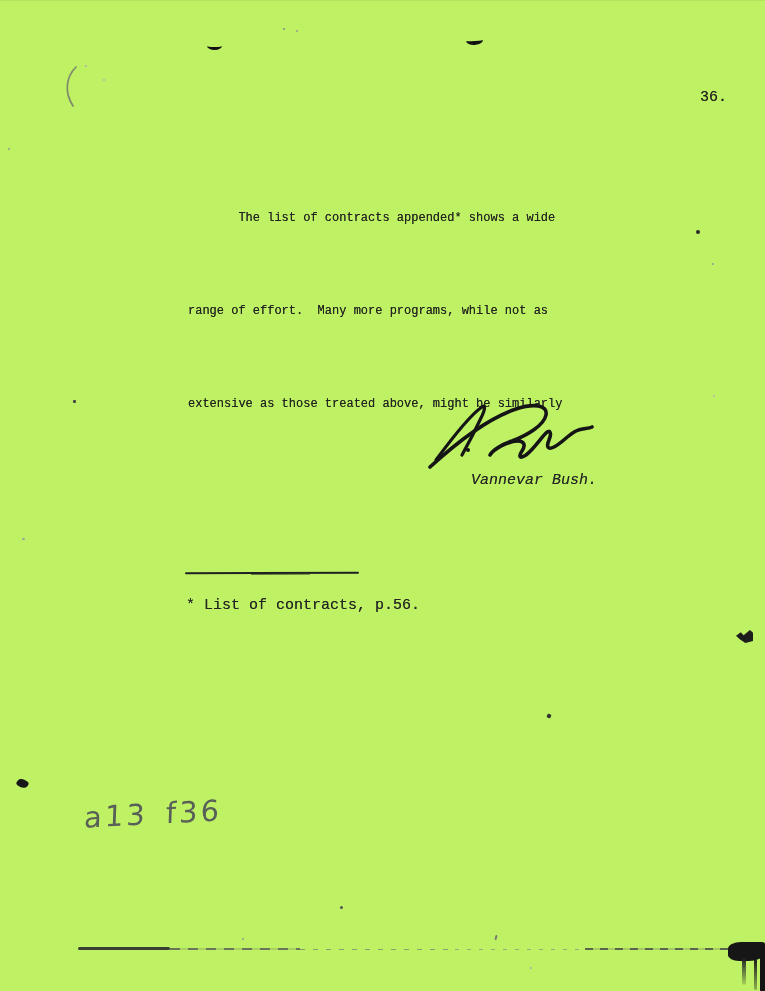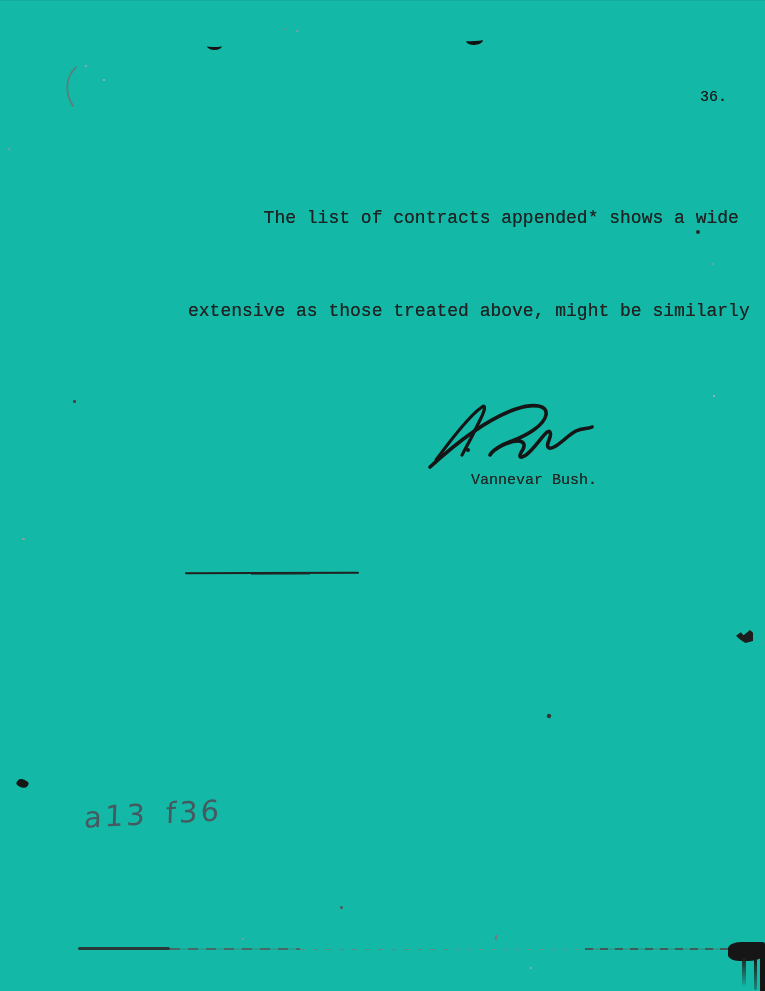--- a/index.html
+++ b/index.html
@@ -6,43 +6,44 @@
   body {
     width: 765px; height: 991px;
     background: #fcfcfa;
     overflow: hidden;
     position: relative;
     font-family: "Liberation Mono", "DejaVu Sans Mono", monospace;
     color: #242424;
   }
   .page {
     position: absolute; inset: 0;
-    background: #14b8a6;
+    background: #bef264;
     border-top: 1px solid rgba(0,0,0,0.06);
   }
   .page-number {
     position: absolute; left: 700px; top: 88px;
     font-size: 15px; color: #1d1d1d;
     text-shadow: 0 0 0.4px rgba(0,0,0,0.55);
   }
   .body-text {
     position: absolute; left: 188px; top: 140px;
-    font-size: 18px; line-height: 31px;
+    font-size: 12px; line-height: 31px;
     letter-spacing: 0px;
     white-space: pre;
     color: #222;
     text-shadow: 0 0 0.5px rgba(0,0,0,0.6);
   }
   .signature-svg {
     position: absolute; left: 424px; top: 396px;
   }
   .typed-name {
     position: absolute; left: 471px; top: 471px;
     font-size: 15px; color: #262626;
     text-shadow: 0 0 0.5px rgba(0,0,0,0.55);
+    font-style: italic;
   }
   .footnote-rule {
     position: absolute; left: 185px; top: 571px;
     width: 174px; height: 2px;
     background: #202020;
     transform: rotate(-0.2deg);
     border-radius: 1px;
   }
   .footnote-rule::after {
     content: ""; position: absolute; left: 38%; top: 2px;
@@ -89,34 +90,36 @@
 </style>
 </head>
 <body>
 
 <div class="page">
 
   <div class="page-number">36.</div>
 
   <div class="body-text">
     <div>       The list of contracts appended* shows a wide</div>
+    <div>range of effort.  Many more programs, while not as</div>
     <div>extensive as those treated above, might be similarly</div>
   </div>
 
   <svg class="signature-svg" width="172" height="74" viewBox="0 0 172 74">
     <g fill="none" stroke="#151515" stroke-linecap="round" stroke-linejoin="round">
       <path stroke-width="3.2" d="M12,63 C26,44 46,18 58,10 C62,7 61,13 57,21 C50,36 43,49 38,58"></path>
       <circle cx="44" cy="53" r="2" fill="#151515" stroke="none"></circle>
       <path stroke-width="3.6" d="M6,70 C30,48 62,22 92,12 C110,6 124,8 122,18 C120,28 104,38 88,44 C76,48 68,54 66,58 C70,52 84,44 94,44 C100,44 102,48 98,54 C94,60 96,62 102,58 C110,52 116,42 122,36 C126,32 128,36 125,43 C122,50 124,53 130,50 C138,46 144,38 152,34 C158,31 164,32 168,30"></path>
     </g>
   </svg>
 
   <div class="typed-name">Vannevar Bush.</div>
 
   <div class="footnote-rule"></div>
+  <div class="footnote-text">* List of contracts, p.56.</div>
 
   <div class="pencil-annotation">a13 f36</div>
 
   <div class="smile-dash" style="left:207px; top:41px; width:15px; height:5px;"></div>
   <div class="smile-dash" style="left:466px; top:35px; width:17px; height:5px; border-bottom-width:4px; transform:rotate(-4deg);"></div>
 
   <svg style="position:absolute; left:62px; top:64px;" width="18" height="44" viewBox="0 0 18 44">
     <path d="M14,2 C4,12 2,27 11,41" stroke="#6e6e6e" stroke-width="1.7" fill="none" stroke-linecap="round" opacity="0.8"></path>
   </svg>
 

